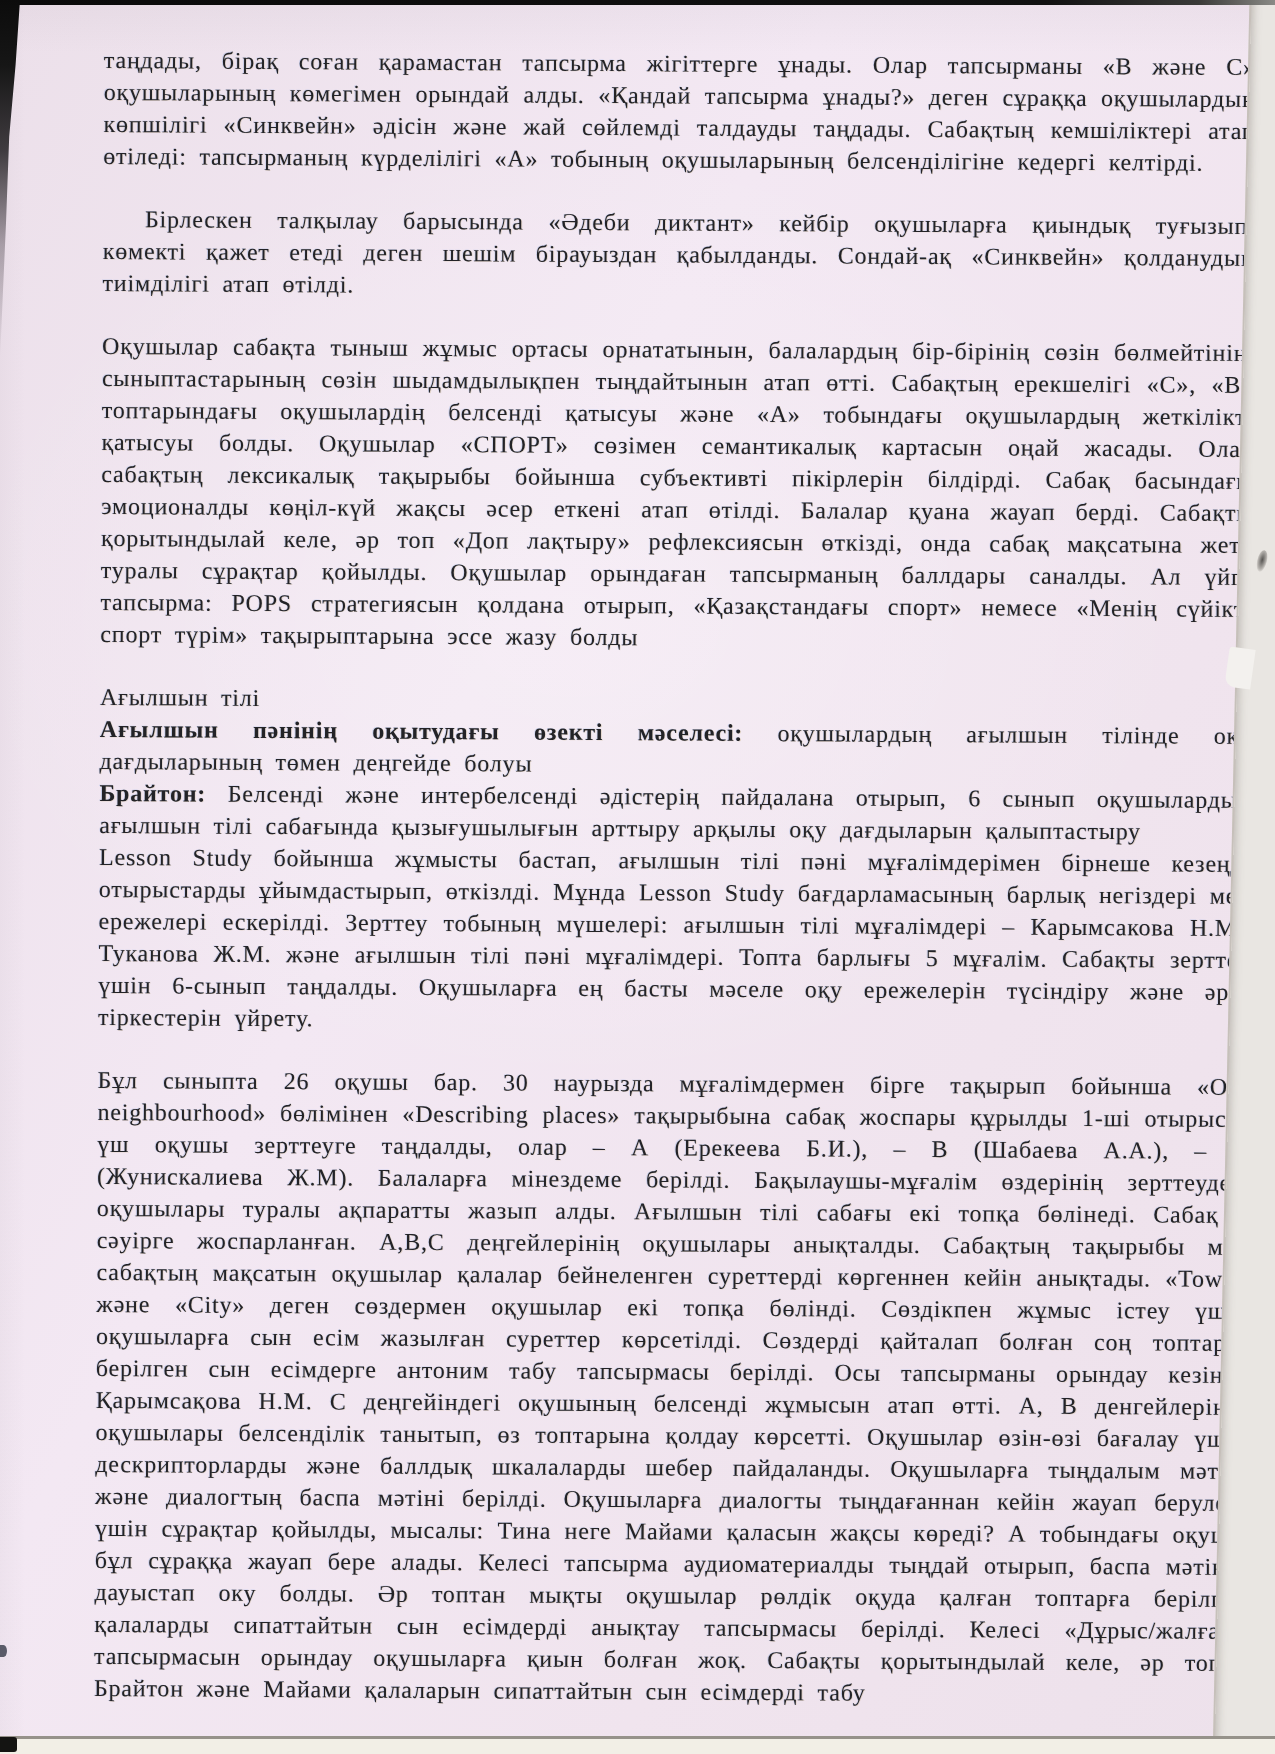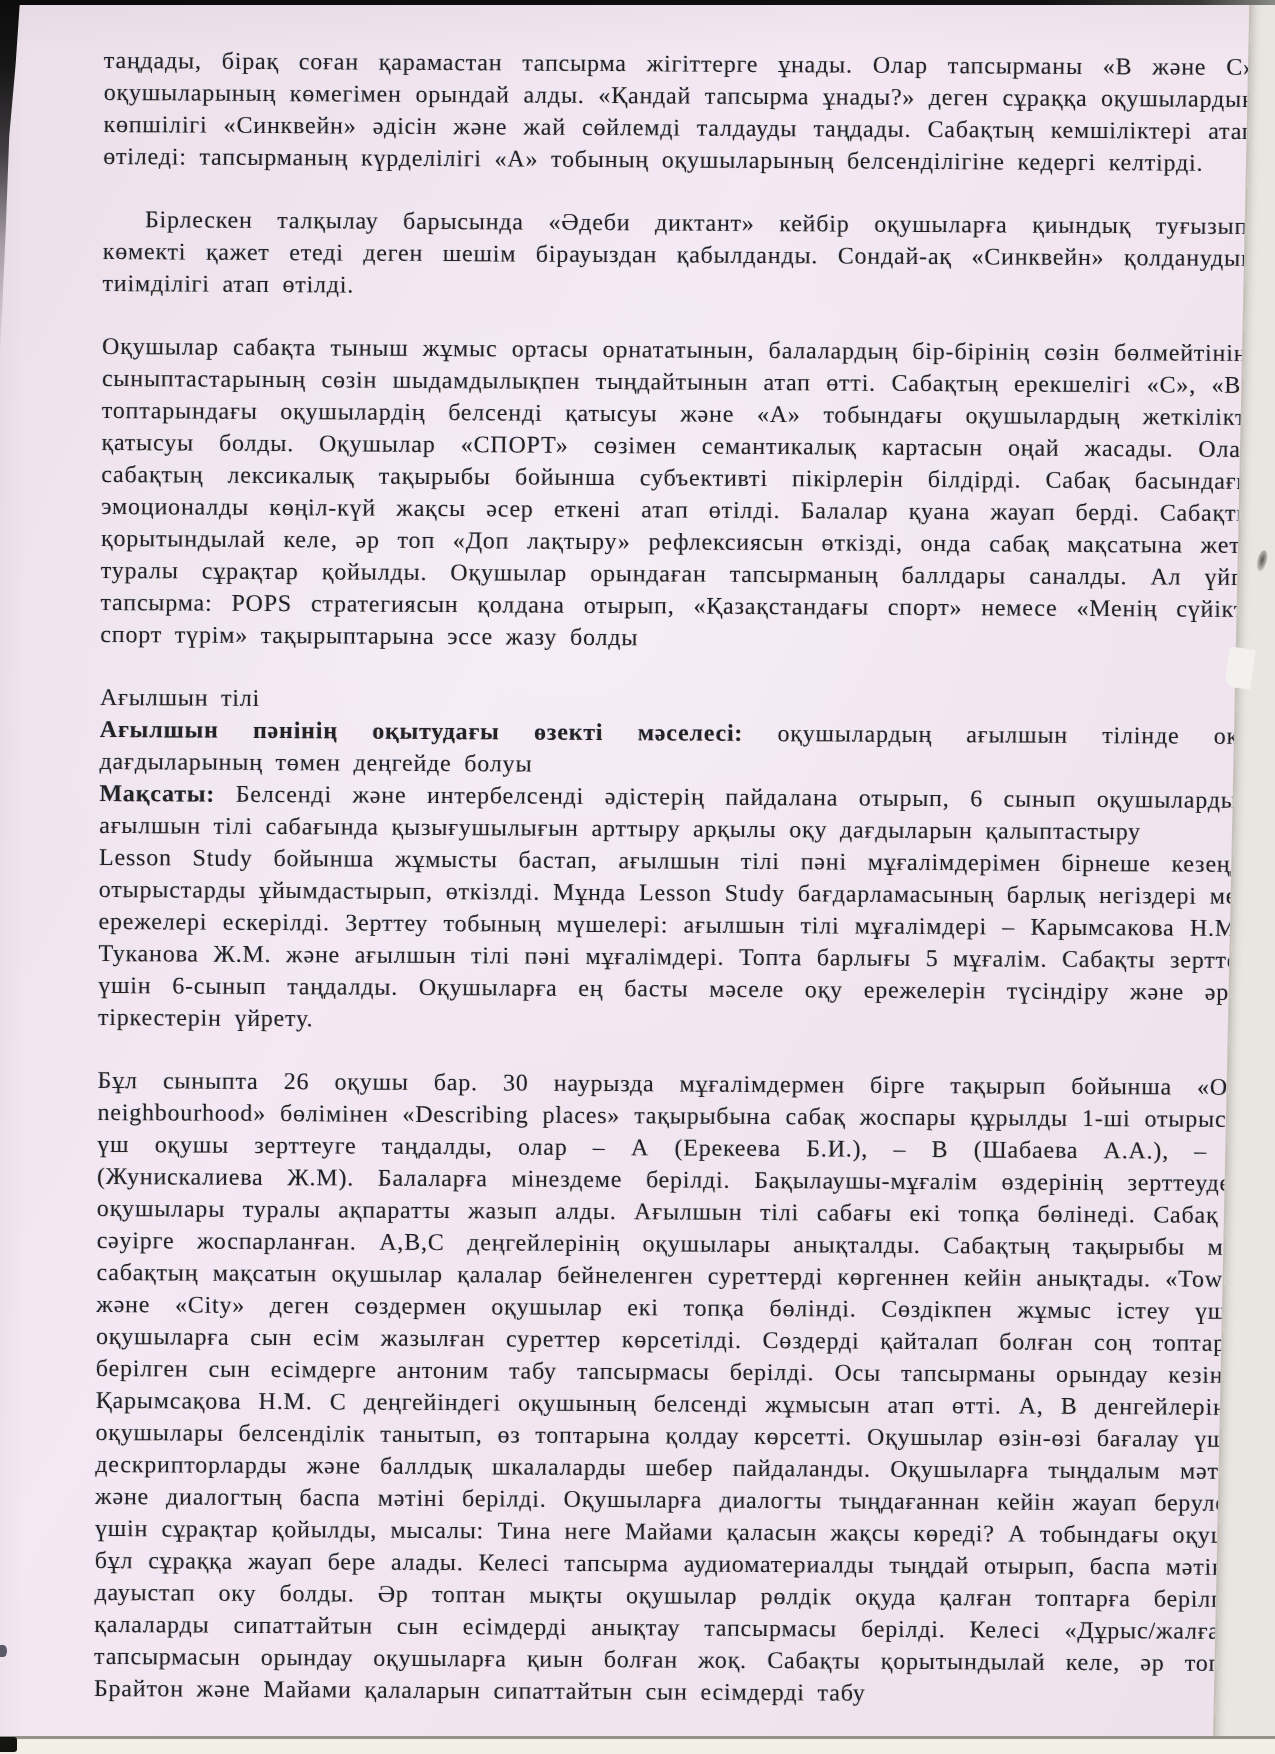--- a/index.html
+++ b/index.html
@@ -97,21 +97,21 @@
   <p class="para">таңдады, бірақ соған қарамастан тапсырма жігіттерге ұнады. Олар тапсырманы «В және С» оқушыларының көмегімен орындай алды. «Қандай тапсырма ұнады?» деген сұраққа оқушылардың көпшілігі «Синквейн» әдісін және жай сөйлемді талдауды таңдады. Сабақтың кемшіліктері атап өтіледі: тапсырманың күрделілігі «А» тобының оқушыларының белсенділігіне кедергі келтірді.</p>
 
   <p class="para gap indent">Бірлескен талқылау барысында «Әдеби диктант» кейбір оқушыларға қиындық туғызып, көмекті қажет етеді деген шешім бірауыздан қабылданды. Сондай-ақ «Синквейн» қолданудың тиімділігі атап өтілді.</p>
 
   <p class="para gap">Оқушылар сабақта тыныш жұмыс ортасы орнататынын, балалардың бір-бірінің сөзін бөлмейтінін, сыныптастарының сөзін шыдамдылықпен тыңдайтынын атап өтті. Сабақтың ерекшелігі «С», «В» топтарындағы оқушылардің белсенді қатысуы және «А» тобындағы оқушылардың жеткілікті қатысуы болды. Оқушылар «СПОРТ» сөзімен семантикалық картасын оңай жасады. Олар сабақтың лексикалық тақырыбы бойынша субъективті пікірлерін білдірді. Сабақ басындағы эмоционалды көңіл-күй жақсы әсер еткені атап өтілді. Балалар қуана жауап берді. Сабақты қорытындылай келе, әр топ «Доп лақтыру» рефлексиясын өткізді, онда сабақ мақсатына жету туралы сұрақтар қойылды. Оқушылар орындаған тапсырманың баллдары саналды. Ал үйге тапсырма: POPS стратегиясын қолдана отырып, «Қазақстандағы спорт» немесе «Менің сүйікті спорт түрім» тақырыптарына эссе жазу болды</p>
 
   <p class="para gap">Ағылшын тілі</p>
 
   <p class="para"><span class="lead">Ағылшын  пәнінің оқытудағы өзекті мәселесі:</span><span> оқушылардың ағылшын тілінде оқу дағдыларының төмен деңгейде болуы</span></p>
 
-  <p class="para"><span class="lead">Мақсаты:</span><span> Белсенді және интербелсенді әдістерің пайдалана отырып, 6 сынып оқушылардың ағылшын тілі сабағында қызығушылығын арттыру арқылы оқу дағдыларын қалыптастыру</span></p>
+  <p class="para"><span class="lead">Брайтон:</span><span> Белсенді және интербелсенді әдістерің пайдалана отырып, 6 сынып оқушылардың ағылшын тілі сабағында қызығушылығын арттыру арқылы оқу дағдыларын қалыптастыру</span></p>
 
   <p class="para">Lesson Study бойынша жұмысты бастап, ағылшын тілі пәні мұғалімдерімен бірнеше кезеңді отырыстарды ұйымдастырып, өткізлді. Мұнда Lesson Study бағдарламасының барлық негіздері мен ережелері ескерілді. Зерттеу тобының мүшелері: ағылшын тілі мұғалімдері – Карымсакова Н.М., Туканова Ж.М. және ағылшын тілі пәні мұғалімдері. Топта барлығы 5 мұғалім. Сабақты зерттеу үшін 6-сынып таңдалды. Оқушыларға ең басты мәселе оқу ережелерін түсіндіру және әріп тіркестерін үйрету.</p>
 
   <p class="para gap">Бұл сыныпта 26 оқушы бар. 30 наурызда мұғалімдермен бірге тақырып бойынша «Our neighbourhood» бөлімінен «Describing places» тақырыбына сабақ жоспары құрылды 1-ші отырыста үш оқушы зерттеуге таңдалды, олар – А (Ерекеева Б.И.), – В (Шабаева А.А.), – С (Жунискалиева Ж.М). Балаларға мінездеме берілді. Бақылаушы-мұғалім өздерінің зерттеудегі оқушылары туралы ақпаратты жазып алды. Ағылшын тілі сабағы екі топқа бөлінеді. Сабақ 4 сәуірге жоспарланған. А,В,С деңгейлерінің оқушылары анықталды. Сабақтың тақырыбы мен сабақтың мақсатын оқушылар қалалар бейнеленген суреттерді көргеннен кейін анықтады. «Town» және «City» деген сөздермен оқушылар екі топқа бөлінді. Сөздікпен жұмыс істеу үшін оқушыларға сын есім жазылған суреттер көрсетілді. Сөздерді қайталап болған соң топтарға берілген сын есімдерге антоним табу тапсырмасы берілді. Осы тапсырманы орындау кезінде Қарымсақова Н.М. С деңгейіндегі оқушының белсенді жұмысын атап өтті. А, В денгейлерінің оқушылары белсенділік танытып, өз топтарына қолдау көрсетті. Оқушылар өзін-өзі бағалау үшін дескрипторларды және баллдық шкалаларды шебер пайдаланды. Оқушыларға тыңдалым мәтіні және диалогтың баспа мәтіні берілді. Оқушыларға диалогты тыңдағаннан кейін жауап берулері үшін сұрақтар қойылды, мысалы: Тина неге Майами қаласын жақсы көреді? А тобындағы оқушы  бұл сұраққа жауап бере алады. Келесі тапсырма аудиоматериалды тыңдай отырып, баспа мәтінін дауыстап оку болды. Әр топтан мықты оқушылар рөлдік оқуда қалған топтарға берілген қалаларды сипаттайтын сын есімдерді анықтау тапсырмасы берілді. Келесі «Дұрыс/жалған» тапсырмасын орындау оқушыларға қиын болған жоқ. Сабақты қорытындылай келе, әр топқа Брайтон және Майами қалаларын сипаттайтын сын есімдерді табу</p>
 </div>
 
 <div class="top-edge"></div>
 <div class="left-edge"></div>
 <div class="right-strip"></div>
 <div class="right-notch"></div>

